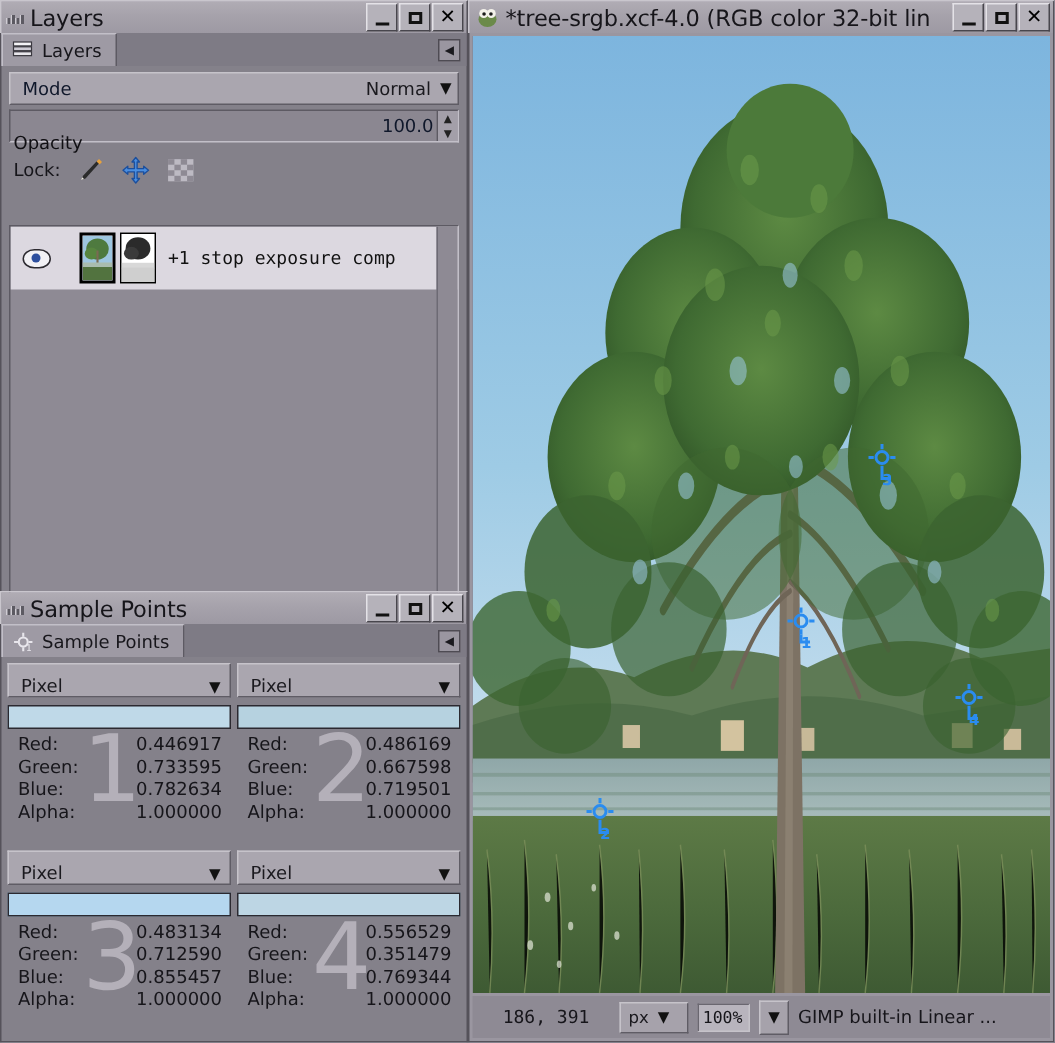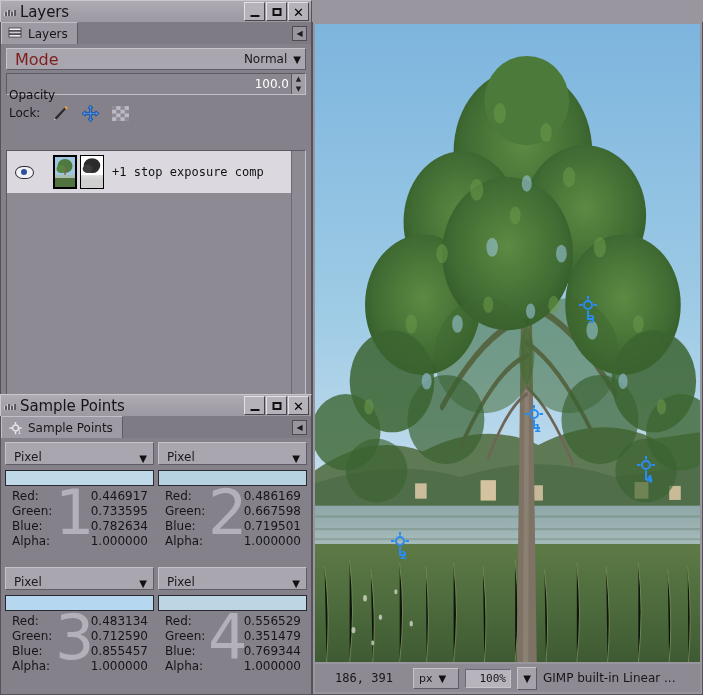--- a/index.html
+++ b/index.html
@@ -107,35 +107,35 @@
   .moderow {
     margin: 4px 5px 0 5px;
     height: 22px;
     background: #aaa6af;
     border: 1px solid;
     border-color: #c6c3ca #5f5c65 #5f5c65 #c6c3ca;
     display: flex; align-items: center;
     padding: 0 4px 0 8px;
     box-sizing: border-box;
   }
-  .moderow .lbl { font-size: 16px; color: #7f1d1d; flex: 1 1 auto;}
+  .moderow .lbl { font-size: 12px; color: #0f172a; flex: 1 1 auto;}
   .moderow .val { font-size: 12px; color: #1a191e; margin-right: 6px;}
   .chev { font-size: 10px; color: #111; }
 
   .opacrow {
     margin: 3px 5px 0 5px;
     height: 22px;
     background: #8b8791;
     border: 1px solid;
     border-color: #5d5a63 #c2bfc8 #c2bfc8 #5d5a63;
     display: flex; align-items: center;
     box-sizing: border-box;
   }
   .opacrow .lbl { font-size: 12px; color: #100f13; flex: 1 1 auto; padding-left: 2px; margin-top: 22px;}
-  .opacrow .val { font-size: 12px; color: #ffffff; padding-right: 2px;}
+  .opacrow .val { font-size: 12px; color: #0f172a; padding-right: 2px;}
   .spin {
     width: 13px; height: 20px; background: #a39fa9;
     border-left: 1px solid #5d5a63;
     display: flex; flex-direction: column; align-items: center; justify-content: space-around;
     font-size: 7px; color: #222; cursor: pointer;
   }
 
   .lockrow {
     margin: 6px 0 0 8px; height: 24px;
     display: flex; align-items: center; gap: 11px;
@@ -287,21 +287,21 @@
   .unitsel {
     height: 21px; min-width: 46px;
     background: #a6a2ab;
     border: 1px solid;
     border-color: #c6c3ca #5f5c65 #5f5c65 #c6c3ca;
     display: flex; align-items: center; gap: 6px;
     padding: 0 5px; box-sizing: border-box;
     font-size: 11px; color: #1a191e; cursor: pointer;
   }
   .zoomfield {
-    height: 19px; width: 46px;
+    height: 19px; width: 35px;
     background: #b8b4bd;
     border: 1px solid;
     border-color: #6a6770 #c6c3ca #c6c3ca #6a6770;
     display: flex; align-items: center; justify-content: flex-end;
     padding-right: 4px; box-sizing: border-box;
     font-family: "DejaVu Sans Mono", "Liberation Mono", monospace;
     font-size: 11px; color: #16151a;
   }
   .zoombtn {
     height: 21px; width: 18px;
@@ -628,20 +628,37 @@
               <span>1.000000</span>
             </div>
           </div>
         </div>
 
       </div>
     </div>
   </div>
 
   <div id="imgwin">
+    <div class="win-titlebar" style="left:0;top:0;width:391px;">
+      <span style="width:17px;height:15px;flex:0 0 auto;margin:0 3px 0 4px;">
+        <svg width="17" height="15" viewBox="0 0 17 15">
+          <ellipse cx="8" cy="9" rx="6" ry="5" fill="#6b8a4a"></ellipse>
+          <circle cx="5.5" cy="5" r="3" fill="#f3f1ea"></circle>
+          <circle cx="10.5" cy="5" r="3" fill="#f3f1ea"></circle>
+          <circle cx="5.7" cy="5.3" r="1.2" fill="#1a1a1a"></circle>
+          <circle cx="10.3" cy="5.3" r="1.2" fill="#1a1a1a"></circle>
+        </svg>
+      </span>
+      <span class="win-title-text">*tree-srgb.xcf-4.0 (RGB color 32-bit lin</span>
+      <span class="wbtns">
+        <span class="wbtn min"></span>
+        <span class="wbtn max"></span>
+        <span class="wbtn close"></span>
+      </span>
+    </div>
 
     <div class="body">
       <div class="canvaswrap">
         <svg id="canvas" viewBox="0 0 100 100" preserveAspectRatio="none">
           <defs>
             <linearGradient id="sky" x1="0" y1="0" x2="0" y2="1">
               <stop offset="0%" stop-color="#7db5de"></stop>
               <stop offset="45%" stop-color="#9ecbe5"></stop>
               <stop offset="72%" stop-color="#c2dced"></stop>
               <stop offset="100%" stop-color="#dfe9ee"></stop>

